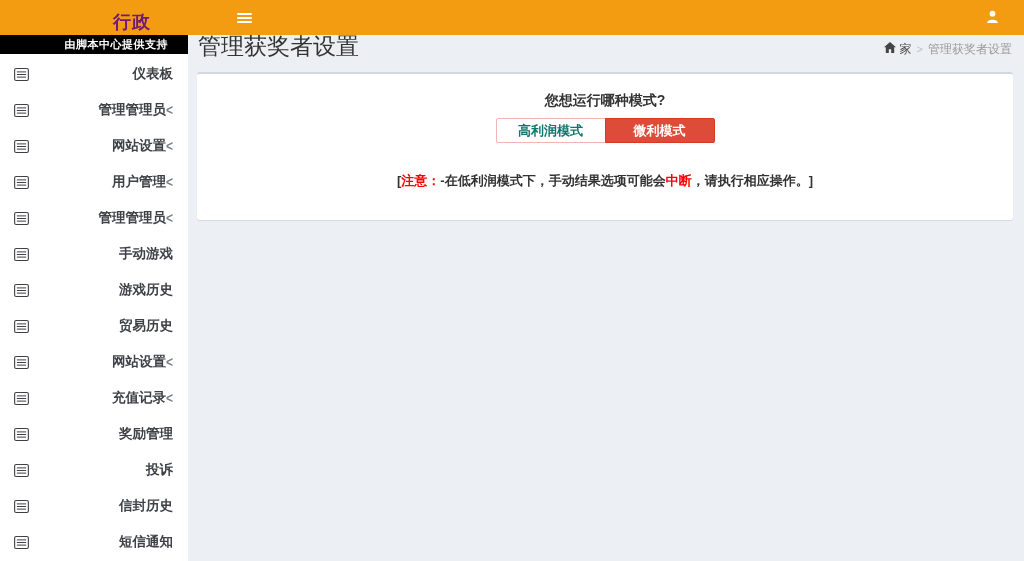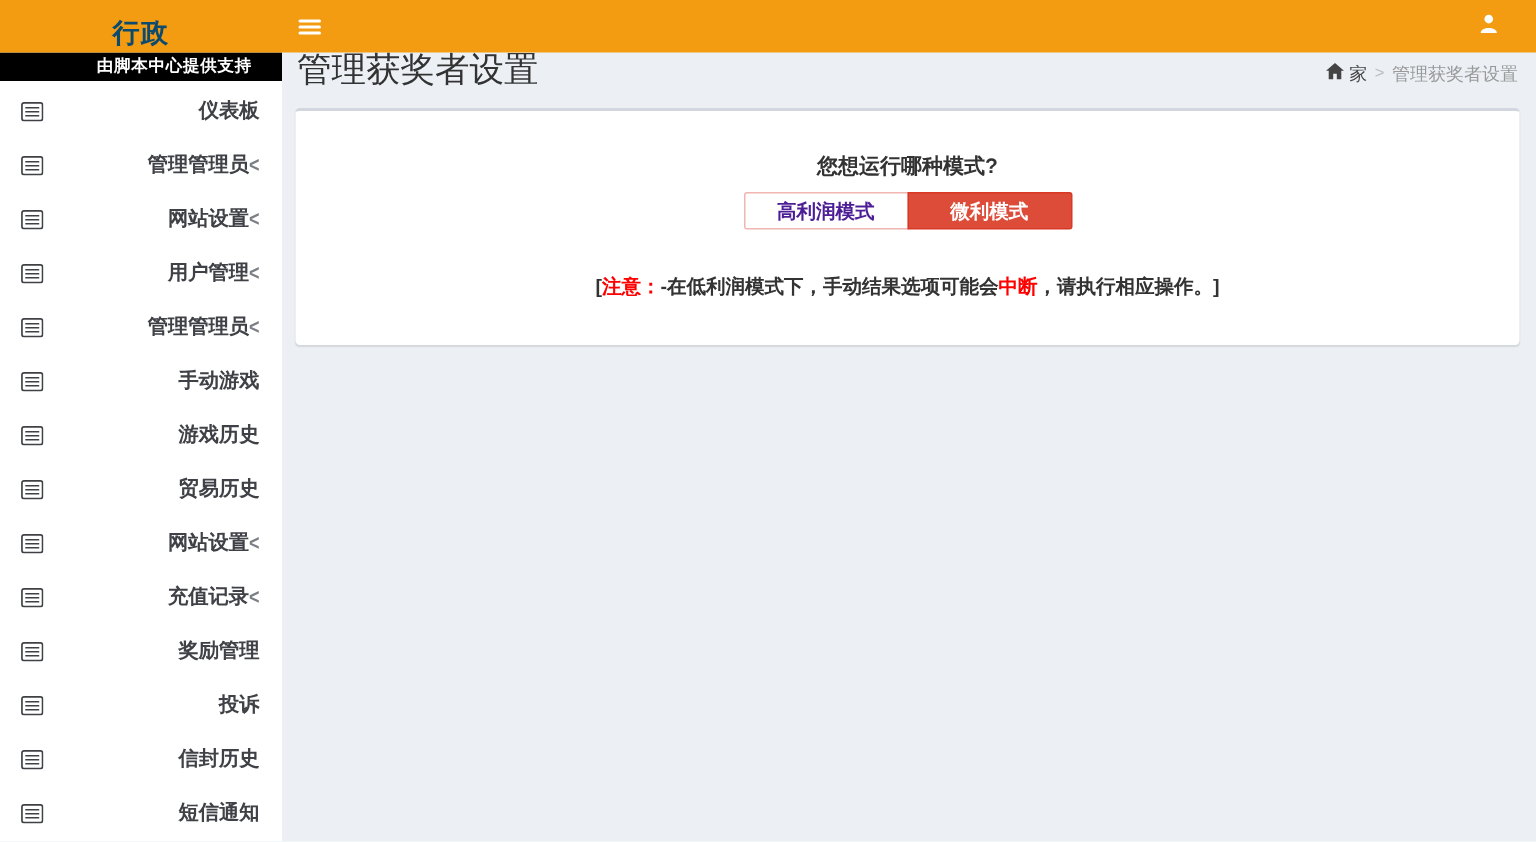--- a/index.html
+++ b/index.html
@@ -10,21 +10,21 @@
     --c-red:#ff0000;
     --c-side-text:#3f4146;
   }
   *{box-sizing:border-box;margin:0;padding:0;}
   html,body{width:1024px;height:561px;overflow:hidden;}
   body{font-family:"Liberation Sans","DejaVu Sans",sans-serif;background:#fff;}
   .app{position:relative;width:1024px;height:561px;overflow:hidden;background:var(--c-bg);}
 
   
   .navbar{position:absolute;top:0;left:0;width:1024px;height:35px;background:var(--c-topbar);display:flex;align-items:center;z-index:5;}
-  .brand{width:188px;height:25px;line-height:35px;text-align:center;color:#0c4a6e;font-size:18px;font-weight:bold;letter-spacing:1px;cursor:pointer;}
+  .brand{width:188px;height:25px;line-height:35px;text-align:center;color:#701a75;font-size:18px;font-weight:bold;letter-spacing:1px;cursor:pointer;margin-left:38px;}
   .hamburger{margin-left:11px;width:28px;height:35px;display:flex;flex-direction:column;justify-content:center;gap:2px;cursor:pointer;}
   .hamburger span{display:block;width:15px;height:2px;background:#fff;border-radius:1px;}
   .nav-spacer{flex:1;}
   .user-btn{width:40px;height:35px;display:flex;align-items:center;justify-content:center;cursor:pointer;margin-right:12px;}
 
   
   .sidebar{position:absolute;top:35px;left:0;width:188px;height:526px;background:#fff;z-index:4;}
   .support-strip{height:19px;background:#000;color:#fff;font-size:11px;font-weight:bold;line-height:19px;text-align:right;padding-right:20px;letter-spacing:0.5px;}
   .side-menu{padding-top:2px;}
   .side-item{height:36px;display:flex;align-items:center;padding:0 15px 0 14px;cursor:pointer;color:var(--c-side-text);text-align:right;}
@@ -35,25 +35,25 @@
   
   .content{position:absolute;top:21px;left:188px;width:836px;height:526px;background:var(--c-bg);padding:10px 11px 0 9px;}
   .content-header{display:flex;align-items:center;justify-content:space-between;height:30px;padding:0 1px;}
   .page-title{font-size:23px;font-weight:400;color:#333;}
   .breadcrumb{display:flex;align-items:center;font-size:12px;color:#444;gap:5px;margin-top:6px;}
   .breadcrumb .bc-home{display:flex;align-items:center;gap:4px;cursor:pointer;color:#444;}
   .breadcrumb .bc-sep{color:#b8bec6;font-size:11px;}
   .breadcrumb .bc-current{color:#999;}
 
   
-  .box{margin-top:11px;background:#fff;border-top:2px solid #d2d6de;border-radius:3px;box-shadow:0 1px 1px rgba(0,0,0,.1);padding:28px 15px 30px;text-align:center;}
+  .box{margin-top:11px;background:#fff;border-top:2px solid #d2d6de;border-radius:3px;box-shadow:0 1px 1px rgba(0,0,0,.1);padding:18px 15px 30px;text-align:center;}
   .question{font-size:14px;font-weight:bold;color:#333;margin-bottom:8px;}
   .btn-group{display:inline-flex;}
   .btn{min-width:110px;height:25px;line-height:23px;font-size:13px;font-weight:bold;cursor:pointer;font-family:inherit;}
-  .btn-plain{background:#fff;color:#4c1d95;border:1px solid #f0b6af;border-radius:2px 0 0 2px;}
+  .btn-plain{background:#fff;color:#0f766e;border:1px solid #f0b6af;border-radius:2px 0 0 2px;}
   .btn-danger{background:var(--c-danger);color:#fff;border:1px solid var(--c-danger-dark);border-radius:0 2px 2px 0;margin-left:-1px;}
   .notice{margin-top:29px;font-size:13px;font-weight:bold;color:#333;}
   .notice .red{color:var(--c-red);}
 </style>
 </head>
 <body>
 
 <div class="app">
 
   <div class="navbar">

